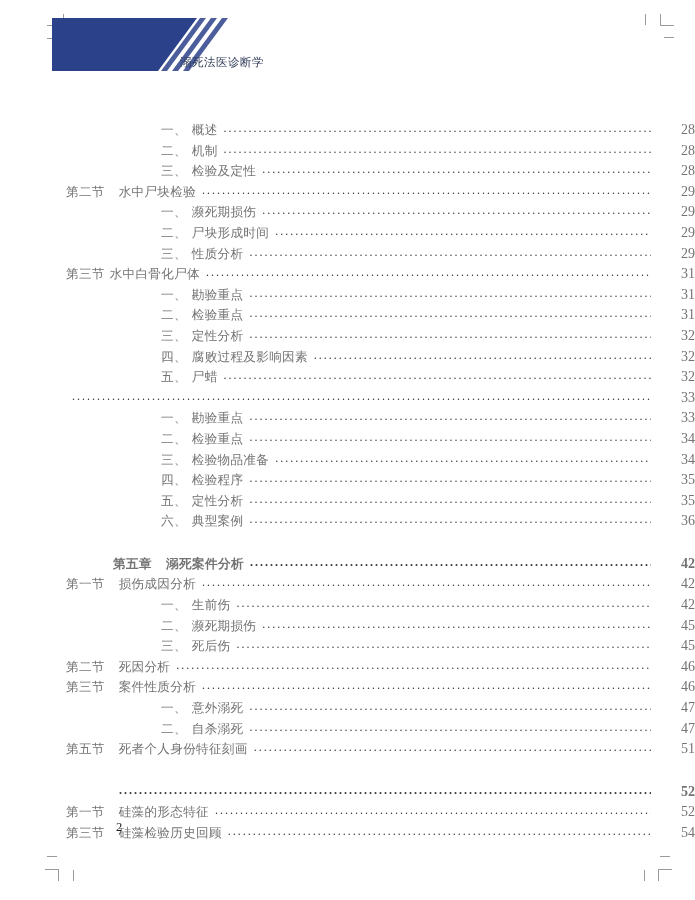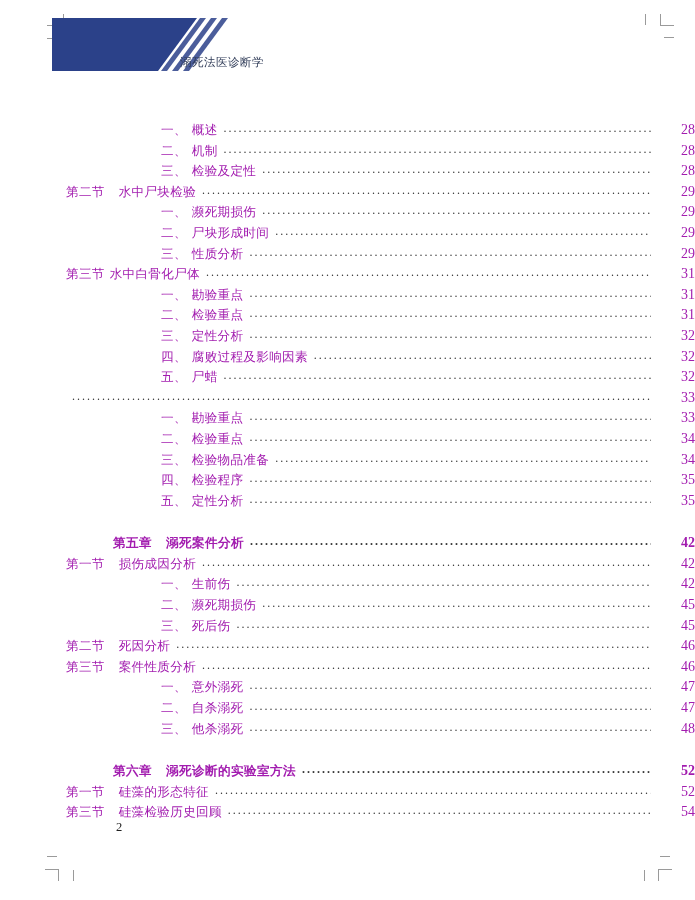--- a/index.html
+++ b/index.html
@@ -65,21 +65,21 @@
     position: absolute;
     left: 0;
     top: 122px;
     width: 695px;
   }
   .row {
     display: flex;
     align-items: baseline;
     height: 20.6px;
     font-size: 12.6px;
-    color: #a21caf;
+    color: #737373;
     white-space: nowrap;
     justify-content: space-between;
   }
   .row.spacer { height: 22px; }
   .row .label { flex: 0 0 auto; }
   .row .leader {
     flex: 1 1 auto;
     overflow: hidden;
     margin: 0 4px 0 6px;
     position: relative;
@@ -249,20 +249,25 @@
     <div class="row lvl-item">
       <span class="label"><span>四、</span><span class="gap-narrow"></span><span>检验程序</span></span>
       <span class="leader"></span>
       <span class="pg">35</span>
     </div>
     <div class="row lvl-item">
       <span class="label"><span>五、</span><span class="gap-narrow"></span><span>定性分析</span></span>
       <span class="leader"></span>
       <span class="pg">35</span>
     </div>
+    <div class="row lvl-item">
+      <span class="label"><span>六、</span><span class="gap-narrow"></span><span>典型案例</span></span>
+      <span class="leader"></span>
+      <span class="pg">36</span>
+    </div>
     <div class="row spacer"></div>
     <div class="row lvl-chapter">
       <span class="label"><span>第五章</span><span class="gap-wide"></span><span>溺死案件分析</span></span>
       <span class="leader"></span>
       <span class="pg">42</span>
     </div>
     <div class="row lvl-section">
       <span class="label"><span>第一节</span><span class="gap-wide"></span><span>损伤成因分析</span></span>
       <span class="leader"></span>
       <span class="pg">42</span>
@@ -295,28 +300,27 @@
     <div class="row lvl-item">
       <span class="label"><span>一、</span><span class="gap-narrow"></span><span>意外溺死</span></span>
       <span class="leader"></span>
       <span class="pg">47</span>
     </div>
     <div class="row lvl-item">
       <span class="label"><span>二、</span><span class="gap-narrow"></span><span>自杀溺死</span></span>
       <span class="leader"></span>
       <span class="pg">47</span>
     </div>
-    <div class="row lvl-item">
-      <span class="label"><span>三、</span><span class="gap-narrow"></span><span>他杀溺死</span></span>
-      <span class="leader"></span>
-      <span class="pg">48</span>
+    <div class="row lvl-section">
+      <span class="label"><span>第五节</span><span class="gap-wide"></span><span>死者个人身份特征刻画</span></span>
+      <span class="leader"></span>
+      <span class="pg">51</span>
     </div>
     <div class="row spacer"></div>
     <div class="row lvl-chapter">
-      <span class="label"><span>第六章</span><span class="gap-wide"></span><span>溺死诊断的实验室方法</span></span>
       <span class="leader"></span>
       <span class="pg">52</span>
     </div>
     <div class="row lvl-section">
       <span class="label"><span>第一节</span><span class="gap-wide"></span><span>硅藻的形态特征</span></span>
       <span class="leader"></span>
       <span class="pg">52</span>
     </div>
     <div class="row lvl-section">
       <span class="label"><span>第三节</span><span class="gap-wide"></span><span>硅藻检验历史回顾</span></span>

